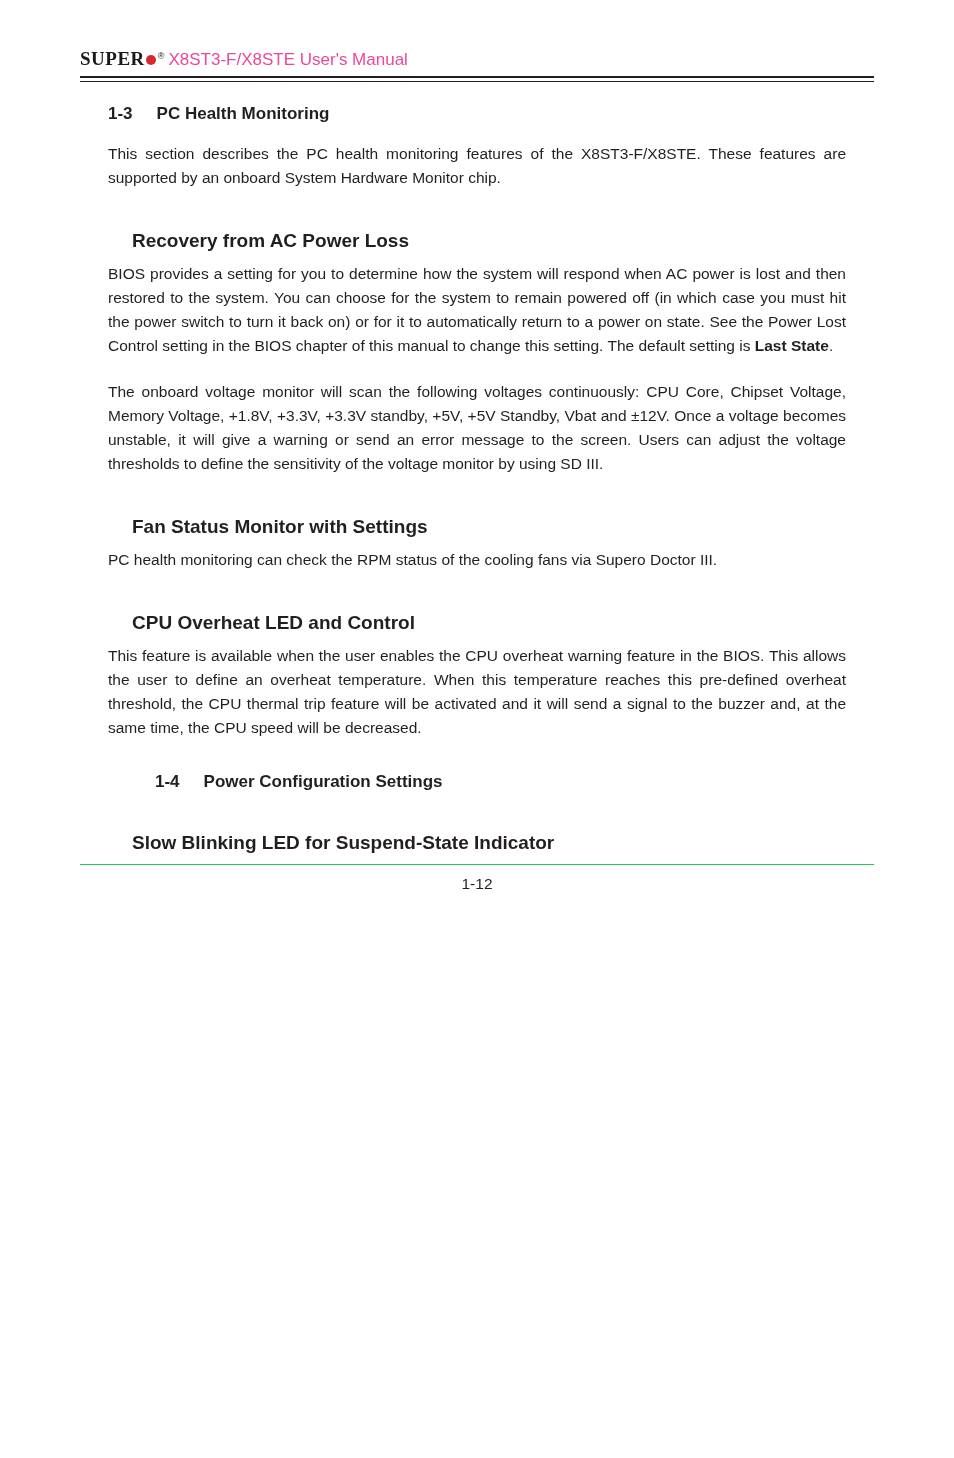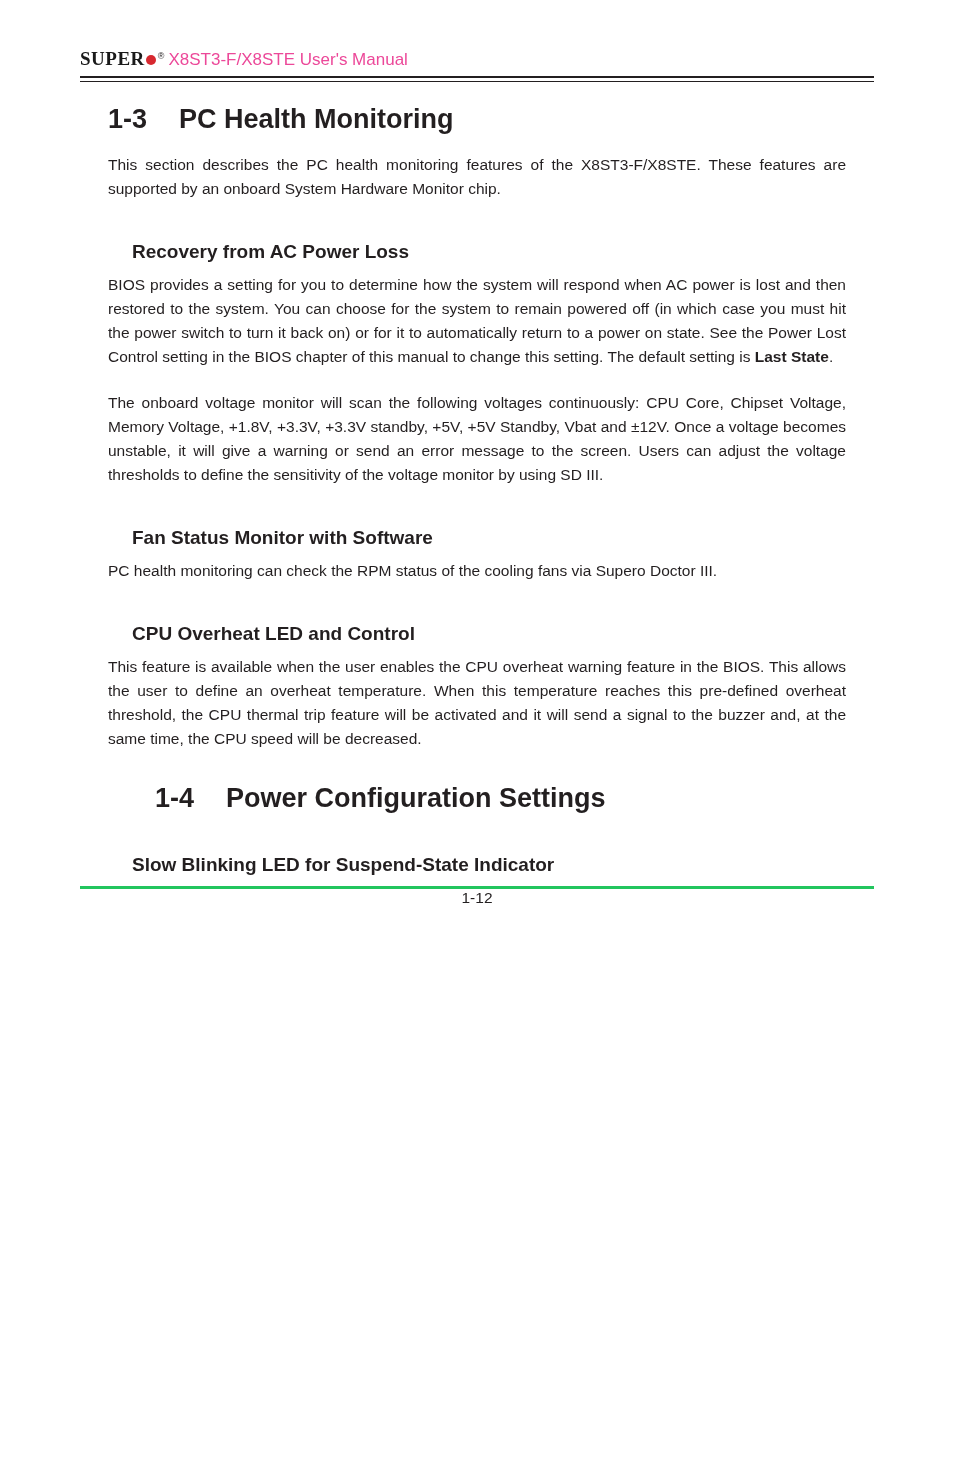--- a/index.html
+++ b/index.html
@@ -52,43 +52,44 @@
   .double-rule {
     border-top: 2.5px solid #231f20;
     border-bottom: 1px solid #231f20;
     height: 6px;
     margin-bottom: 22px;
   }
   .content {
     padding: 0 28px;
   }
   .h1 {
-    font-size: 27px;
+    font-size: 17px;
     font-weight: bold;
     margin: 4px 0 18px 0;
     display: flex;
-    gap: 32px;
+    gap: 24px;
   }
   .h2 {
     font-size: 19px;
     font-weight: bold;
     margin: 40px 0 10px 24px;
   }
   p {
     font-size: 15.5px;
     line-height: 1.55;
     text-align: justify;
     margin-bottom: 4px;
   }
   .body-block {
     margin-bottom: 22px;
   }
   .footer-rule {
-    border-top: 3px solid #22c55e;
+    border-top: 1px solid #22c55e;
     margin-top: 6px;
+    padding-top: 10px;
     text-align: center;
   }
   .page-number {
     font-size: 15.5px;
     text-align: center;
   }
   .bold-inline {
     font-weight: bold;
   }
 </style>
@@ -118,21 +119,21 @@
   <div class="body-block">
     <p>
       <span>BIOS provides a setting for you to determine how the system will respond when AC power is lost and then restored to the system. You can choose for the system to remain powered off (in which case you must hit the power switch to turn it back on) or for it to automatically return to a power on state. See the Power Lost Control setting in the BIOS chapter of this manual to change this setting. The default setting is </span><span class="bold-inline">Last State</span><span>.</span>
     </p>
   </div>
 
   <div class="body-block">
     <p>The onboard voltage monitor will scan the following voltages continuously: CPU Core, Chipset Voltage, Memory Voltage, +1.8V, +3.3V, +3.3V standby, +5V, +5V Standby, Vbat and ±12V. Once a voltage becomes unstable, it will give a warning or send an error message to the screen.  Users can adjust the voltage thresholds to define the sensitivity of the voltage monitor by using SD III.</p>
   </div>
 
-  <div class="h2">Fan Status Monitor with Software</div>
+  <div class="h2">Fan Status Monitor with Settings</div>
   <div class="body-block">
     <p>PC health monitoring can check the RPM status of the cooling fans via Supero Doctor III.</p>
   </div>
 
   <div class="h2">CPU Overheat LED and Control</div>
   <div class="body-block">
     <p>This feature is available when the  user enables the CPU overheat warning feature in the BIOS. This allows the user to define an overheat temperature. When this temperature reaches this pre-defined overheat threshold, the CPU thermal trip feature will be activated and it will send a signal to the buzzer and, at the same time, the CPU speed will be decreased.</p>
   </div>
 
   <div class="h1" style="margin-top:32px;margin-left:47px;">

